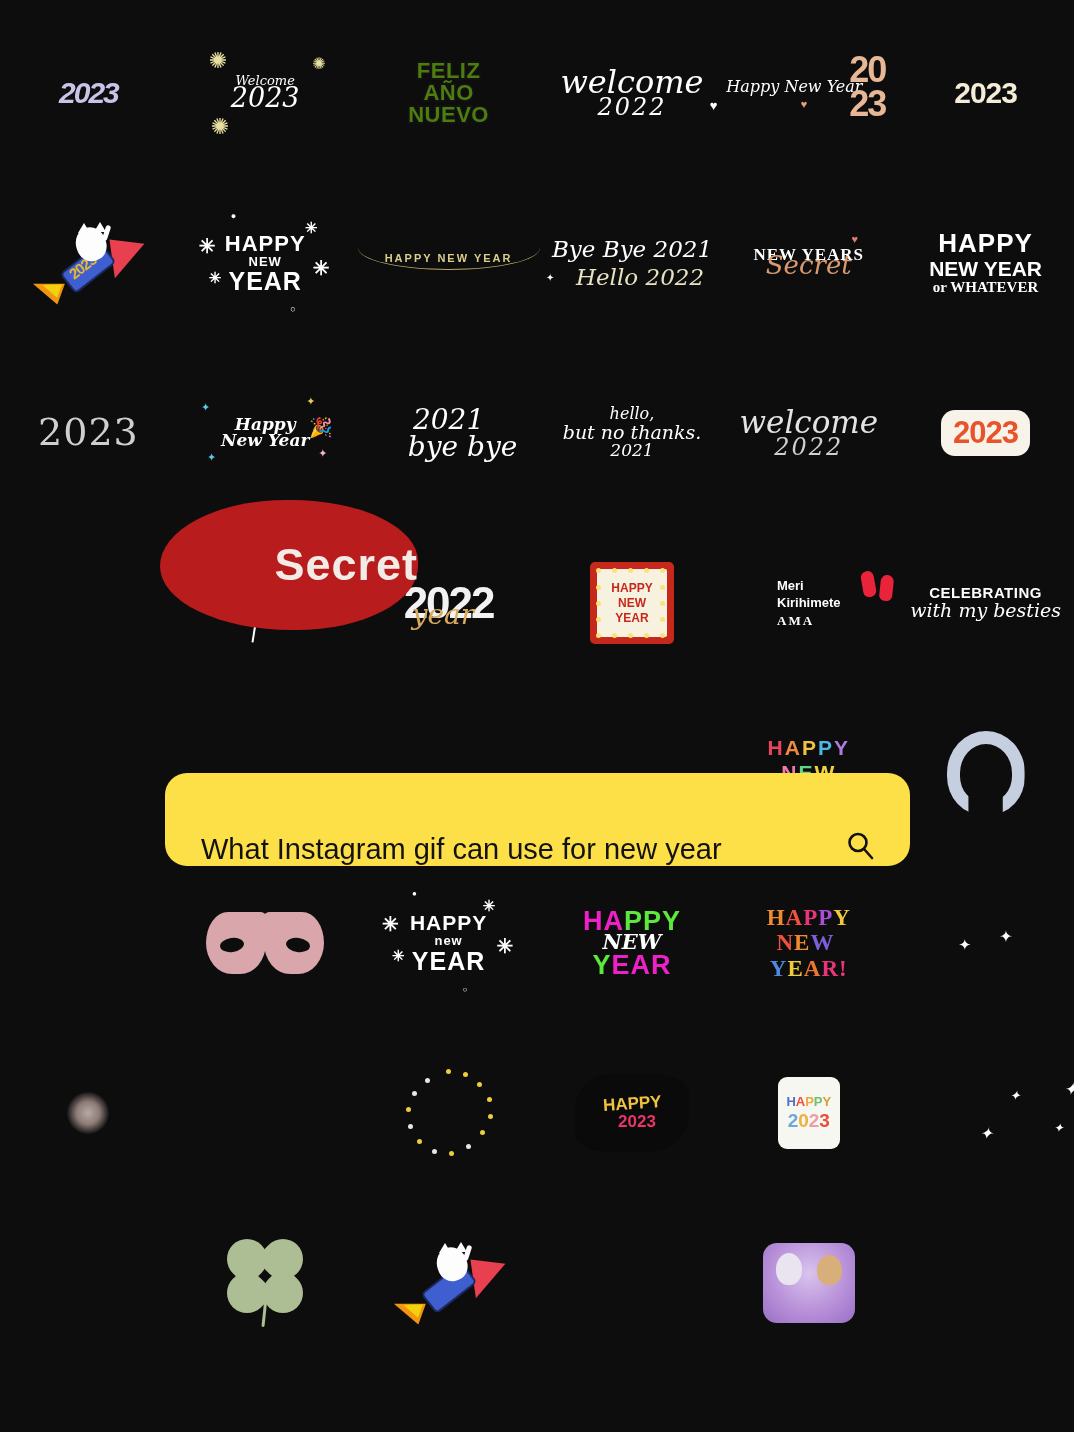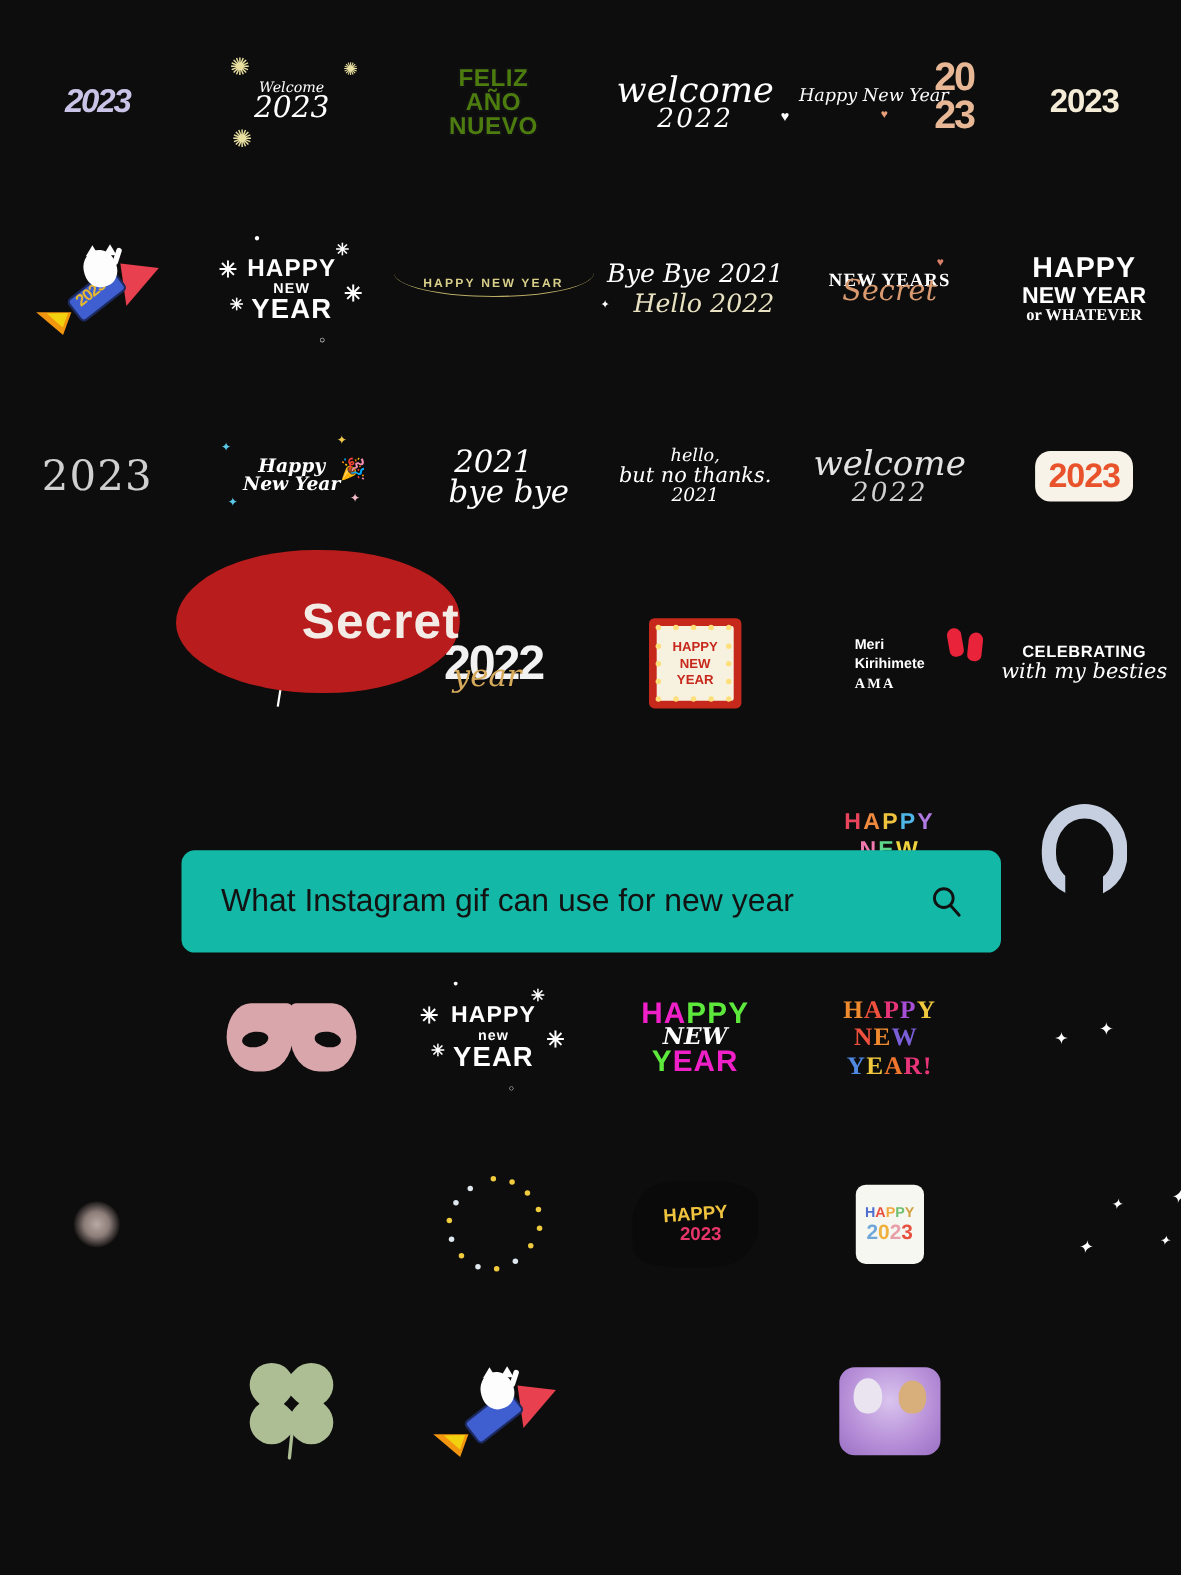--- a/index.html
+++ b/index.html
@@ -217,22 +217,22 @@
 
   .title-banner {
     position:absolute; left:165px; top:676px; width:745px; height:82px;
     background:#a6a6a6; border-radius:6px;
     display:flex; align-items:center; padding-left:22px;
   }
   .title-banner span { font-family:"Liberation Sans",sans-serif; font-weight:700; font-size:46px; color:#0b0b0b; letter-spacing:0; }
 
   .search-bar {
     position:absolute; left:165px; top:773px; width:745px; height:93px;
-    background:#14b8a6; border-radius:12px;
-    display:flex; align-items:center; justify-content:space-between; padding:0 30px 0 36px;
+    background:#fde047; border-radius:22px;
+    display:flex; align-items:flex-end; justify-content:space-between; padding:0 30px 0 36px;
   }
   .search-bar .q { font-family:"Liberation Sans",sans-serif; font-size:29px; color:#121212; }
   .search-bar .ic { width:40px; height:40px; display:flex; align-items:center; justify-content:center; }
 </style>
 </head>
 <body>
 
 <div id="stage">
   <div class="grid">
 

